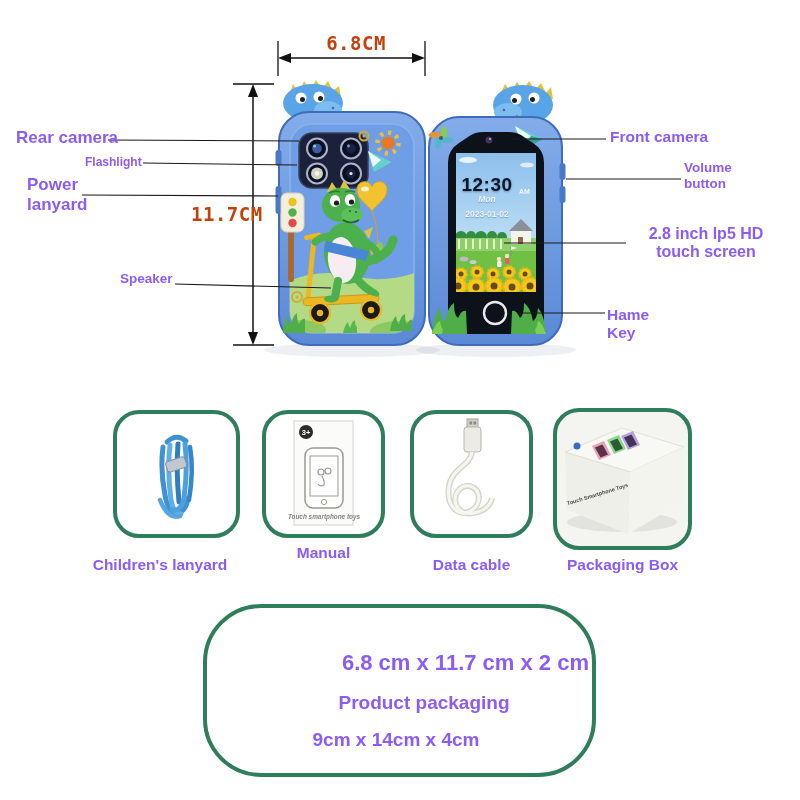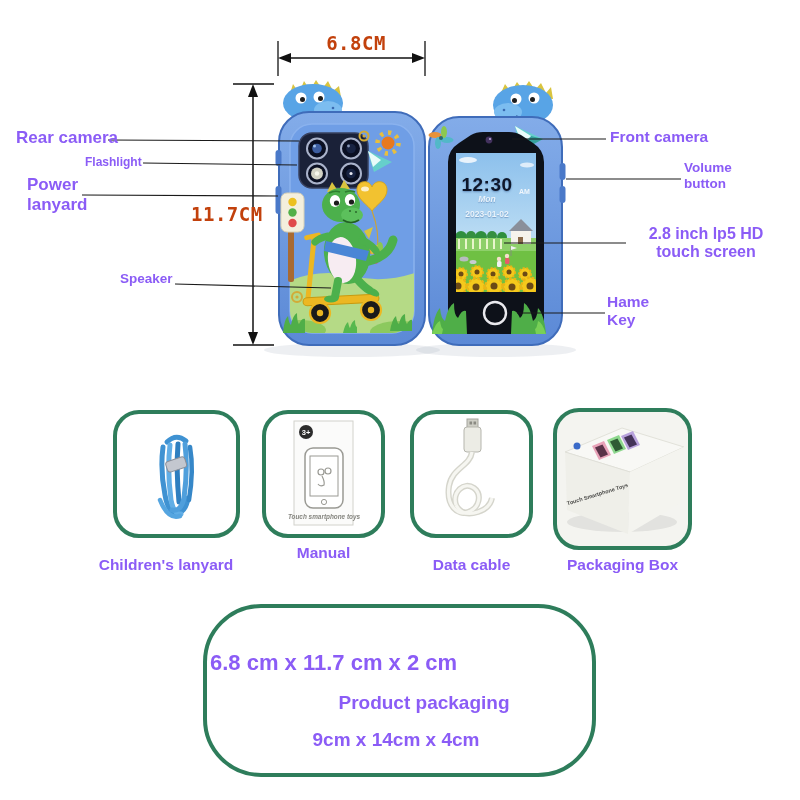--- a/index.html
+++ b/index.html
@@ -305,29 +305,29 @@
 
   <div class="lbl" style="left:16px;top:128px;font-size:17px;">Rear camera</div>
   <div class="lbl" style="left:85px;top:155px;font-size:12px;">Flashlight</div>
   <div class="lbl" style="left:27px;top:175px;width:66px;font-size:17px;line-height:1.15;">Power lanyard</div>
   <div class="lbl mono" style="left:191px;top:203px;font-size:19px;">11.7CM</div>
   <div class="lbl" style="left:120px;top:271px;font-size:13.5px;">Speaker</div>
   <div class="lbl mono" style="left:300px;top:32px;width:112px;text-align:center;font-size:19px;">6.8CM</div>
   <div class="lbl" style="left:610px;top:128px;font-size:15.5px;">Front camera</div>
   <div class="lbl" style="left:684px;top:160px;width:64px;font-size:13.5px;line-height:1.2;">Volume button</div>
   <div class="lbl" style="left:626px;top:225px;width:160px;font-size:16px;line-height:1.1;text-align:center;">2.8 inch lp5 HD touch screen</div>
-  <div class="lbl" style="left:607px;top:293px;width:54px;font-size:15.5px;line-height:1.15;">Hame Key</div>
+  <div class="lbl" style="left:607px;top:306px;width:54px;font-size:15.5px;line-height:1.15;">Hame Key</div>
 
   <div class="clock-time" style="left:452px;top:174px;width:70px;">12:30</div>
   <div class="clock-ampm" style="left:519px;top:188px;">AM</div>
   <div class="clock-sub" style="left:452px;top:194px;width:70px;font-style:italic;">Mon</div>
   <div class="clock-sub" style="left:452px;top:209px;width:70px;">2023-01-02</div>
 
-  <div class="lbl acc-lbl" style="left:94px;top:556px;width:144px;">Children's lanyard</div>
+  <div class="lbl acc-lbl" style="left:88px;top:556px;width:144px;">Children's lanyard</div>
   <div class="lbl acc-lbl" style="left:262px;top:544px;width:123px;">Manual</div>
   <div class="lbl acc-lbl" style="left:408px;top:556px;width:127px;">Data cable</div>
   <div class="lbl acc-lbl" style="left:549px;top:556px;width:147px;">Packaging Box</div>
 
-  <div class="lbl" style="left:210px;top:650px;width:394px;text-align:left;font-size:22px;">6.8 cm x 11.7 cm x 2 cm</div>
+  <div class="lbl" style="left:195px;top:650px;width:394px;text-align:right;font-size:22px;">6.8 cm x 11.7 cm x 2 cm</div>
   <div class="lbl" style="left:227px;top:692px;width:394px;text-align:center;font-size:19px;">Product packaging</div>
   <div class="lbl" style="left:199px;top:729px;width:394px;text-align:center;font-size:19px;">9cm x 14cm x 4cm</div>
 
 </div>
 
 </body></html>

